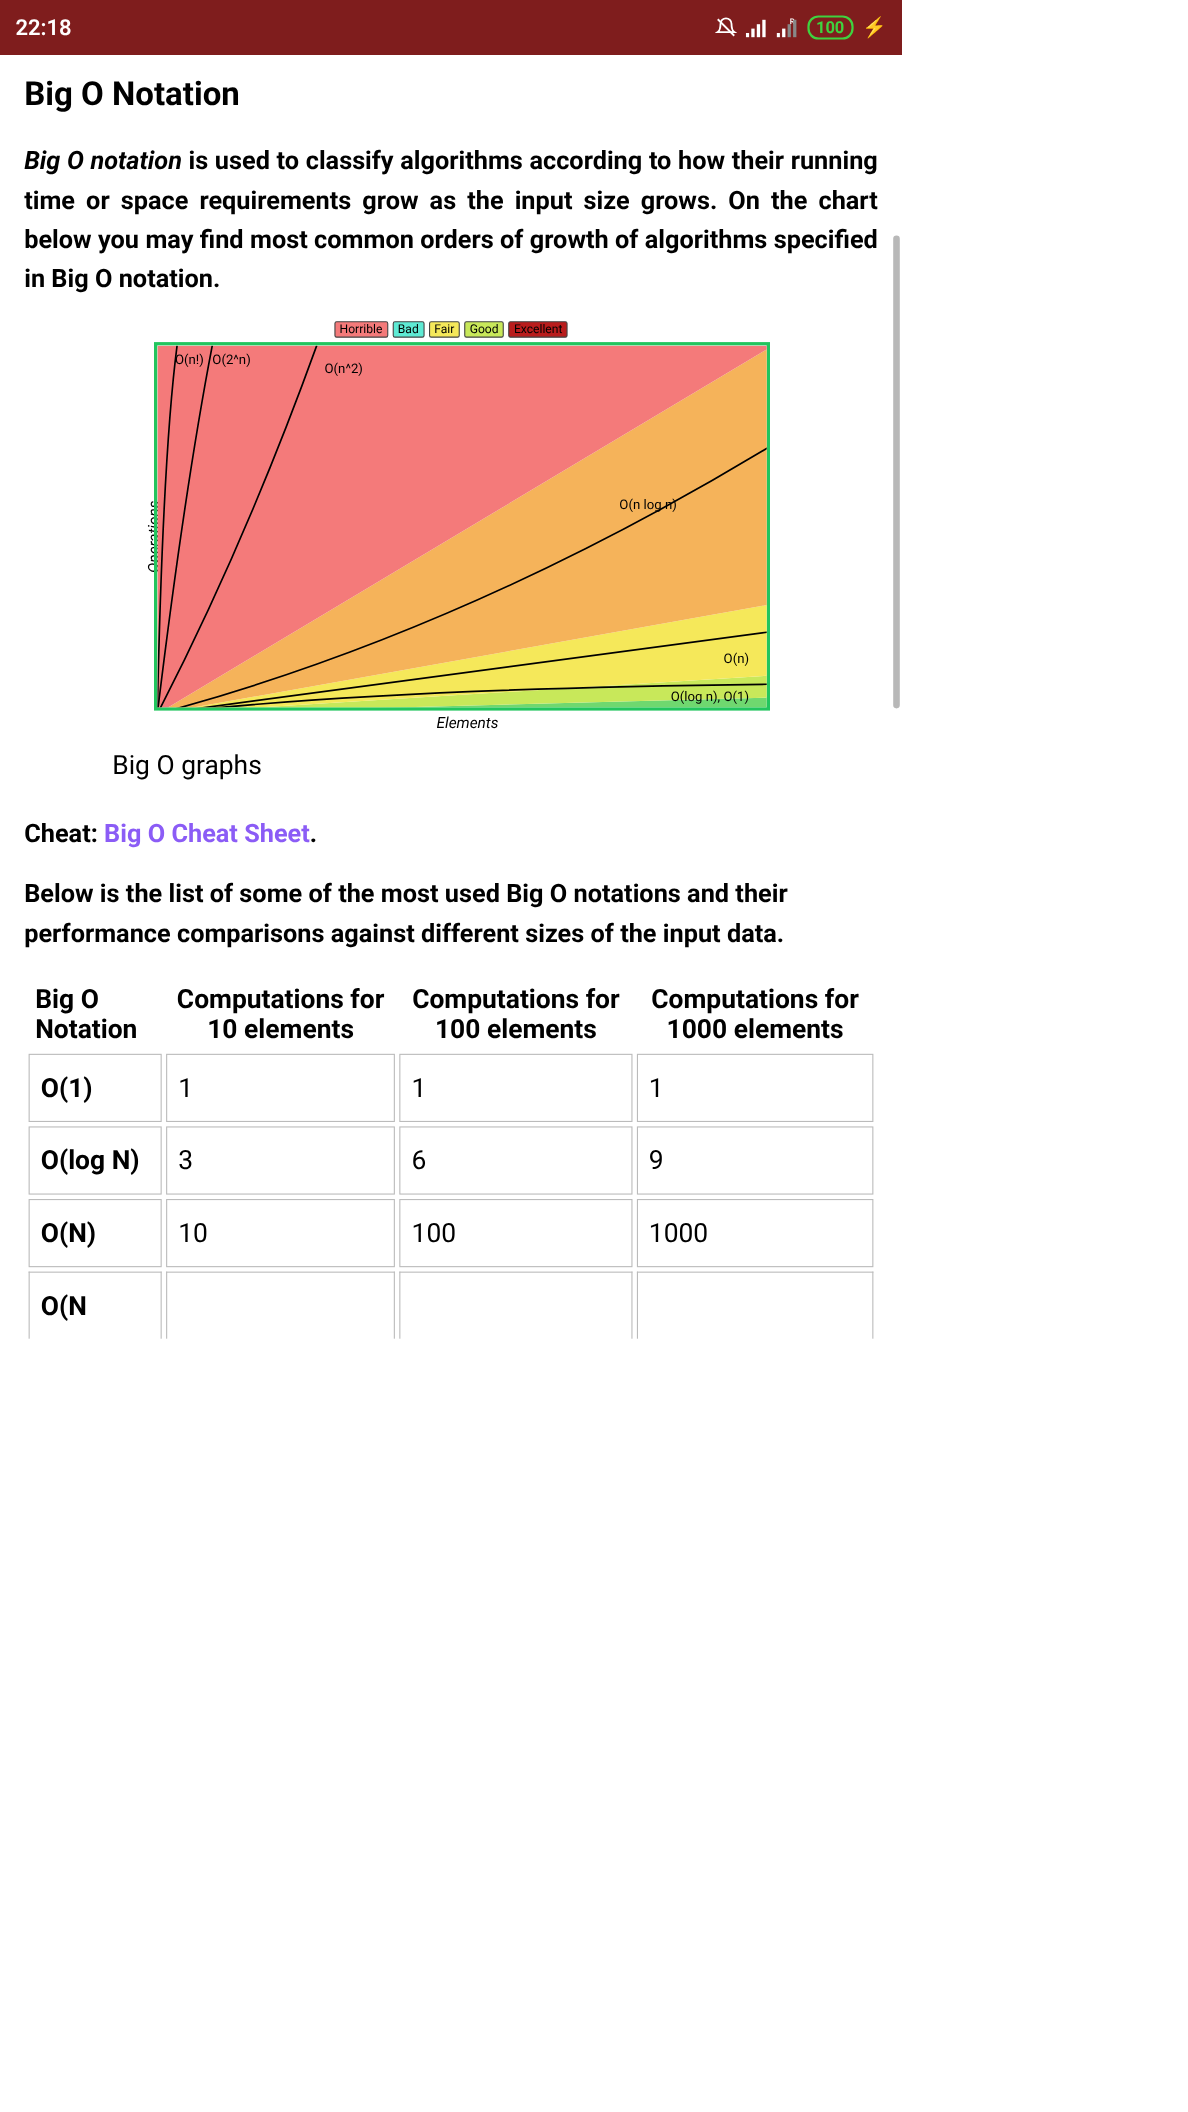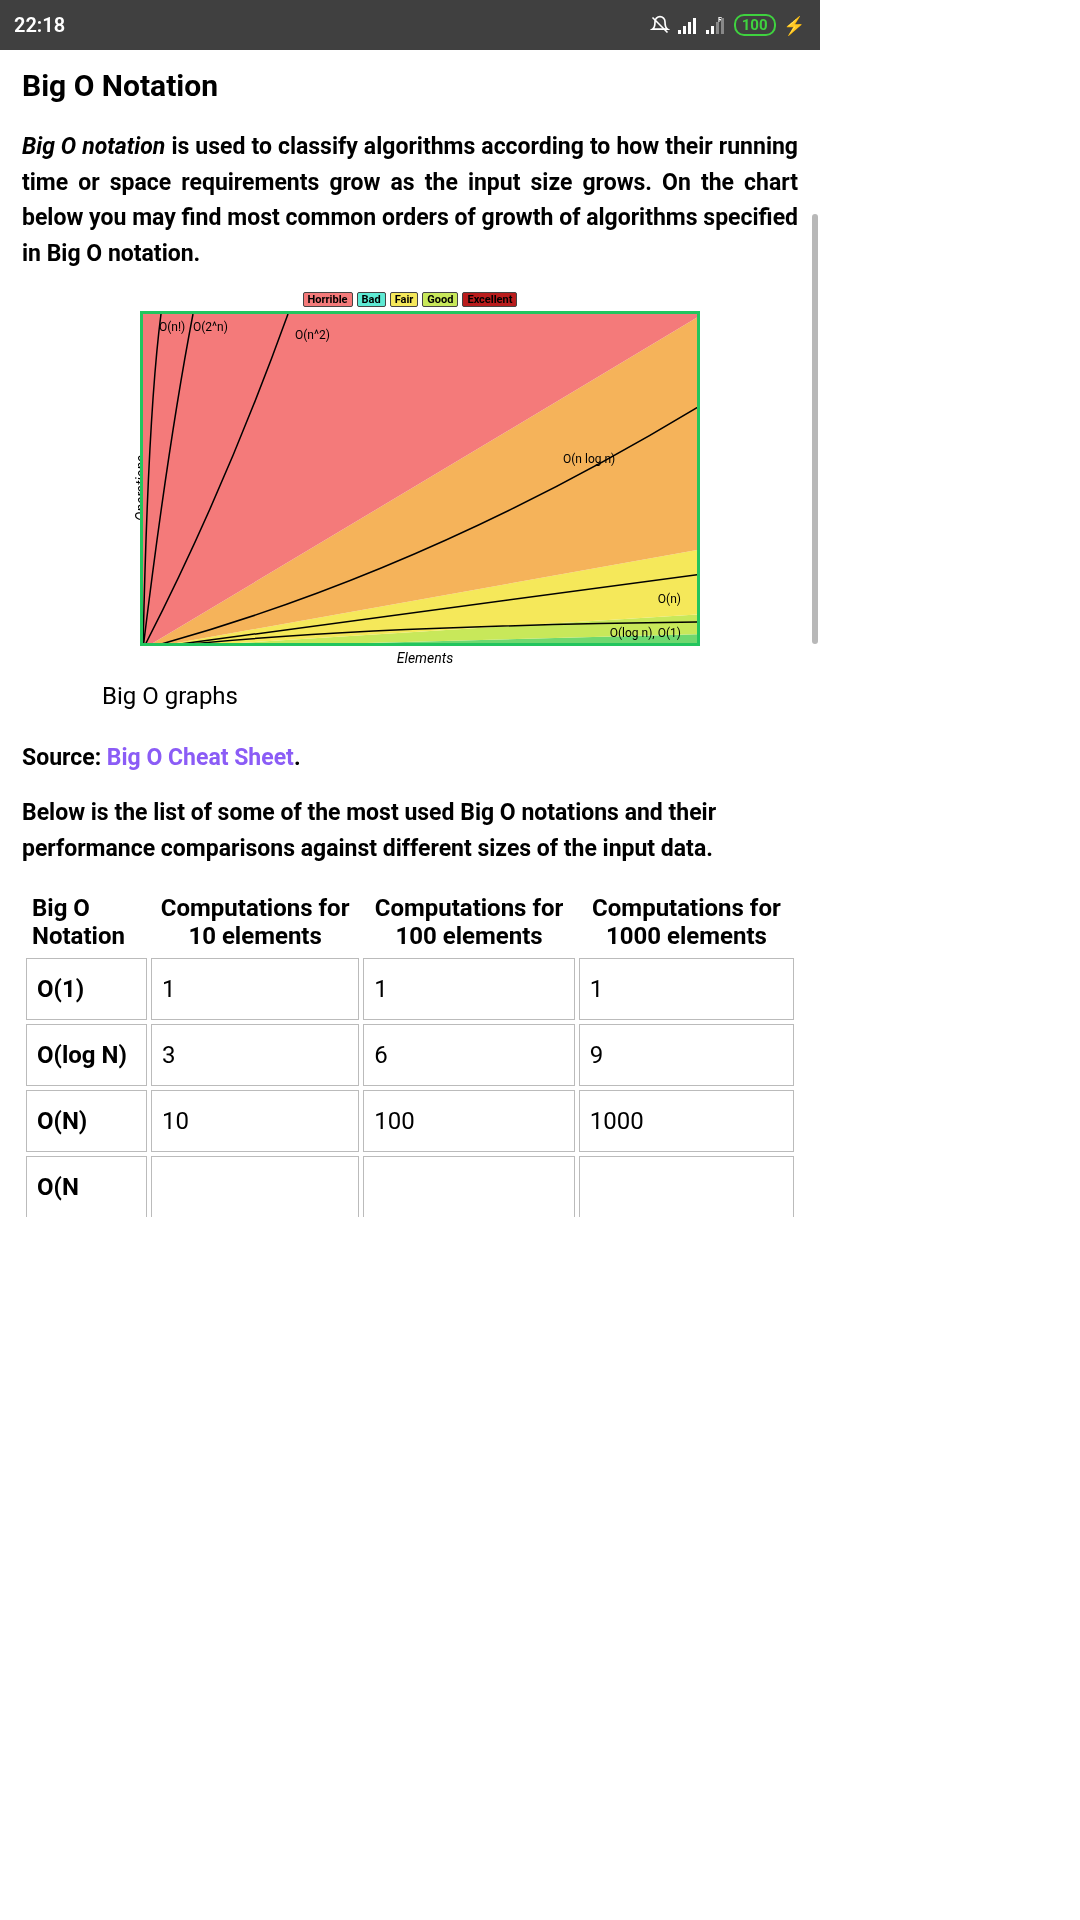--- a/index.html
+++ b/index.html
@@ -1,35 +1,35 @@
 <!DOCTYPE html>
 <html><head>
 <meta charset="utf-8">
 <style>
   * { box-sizing: border-box; margin: 0; padding: 0; }
   html, body { width: 820px; font-family: -apple-system, BlinkMacSystemFont, "Segoe UI", Roboto, Arial, sans-serif; background: #fff; color: #000; }
   .status-bar {
-    background: #404040; color: #fff; height: 50px; display: flex;
+    background: #7f1d1d; color: #fff; height: 50px; display: flex;
     align-items: center; justify-content: space-between; padding: 0 14px;
     font-size: 20px; font-weight: 600;
   }
   .status-right { display: flex; align-items: center; gap: 8px; }
   .status-right svg { display: block; }
   .battery-pill {
     border: 2px solid #3fd23f; color: #3fd23f; border-radius: 10px;
     padding: 0 6px; font-size: 15px; font-weight: 700; line-height: 18px;
   }
   .content { padding: 18px 22px 0 22px; position: relative; }
   h1 { font-size: 30px; font-weight: 700; margin-bottom: 26px; }
   p.body { font-size: 23px; line-height: 1.55; text-align: justify; margin-bottom: 20px; font-weight: bold; }
   .italic-lead { font-style: italic; }
   a.link { color: #8b5cf6; text-decoration: none; }
   .chart-wrap { margin: 0 auto 6px auto; width: 600px; position: relative; }
   .legend-row { display: flex; justify-content: center; gap: 4px; margin-bottom: 4px; font-size: 11px; }
-  .legend-box { border: 1px solid #444; padding: 0 4px; border-radius: 2px; font-weight: bold; }
+  .legend-box { border: 1px solid #444; padding: 0 4px; border-radius: 2px; }
   .lg-h { background:#f47a7a; } .lg-b { background:#5eead4;text-align:center; } .lg-f { background:#f5e85a; }
   .lg-g { background:#c8e85a; } .lg-e { background:#b91c1c; }
   .plot-area { position: relative; width: 560px; height: 335px; margin-left: 30px; border: 3px solid #22c55e; overflow: hidden; }
   .axis-y-label { position: absolute; left: -2px; top: 50%; transform: translateY(-50%) rotate(-90deg); font-style: italic; font-size: 14px; }
   .axis-x-label { text-align: center; font-style: italic; font-size: 14px; margin-top: 4px; margin-left: 30px; }
   .chart-caption { font-size: 24px; margin: 16px 0 30px 80px; }
   .curve-label { position: absolute; font-size: 12px; }
   table.cmp { width: 100%; border-collapse: separate; border-spacing: 4px; font-size: 24px; }
   table.cmp th { font-weight: 700; text-align: center; padding: 4px 6px; }
   table.cmp th:first-child { text-align: left; }
@@ -112,21 +112,21 @@
         <span class="curve-label" style="right:16px;top:278px;">O(n)</span>
         <span class="curve-label" style="right:16px;top:312px;">O(log n), O(1)</span>
       </div>
       <div class="axis-x-label">Elements</div>
     </div>
   </div>
 
   <div class="chart-caption">Big O graphs</div>
 
   <p class="body" style="text-align:left;">
-    <span>Source: </span><a class="link" href="#">Big O Cheat Sheet</a><span>.</span>
+    <span>Cheat: </span><a class="link" href="#">Big O Cheat Sheet</a><span>.</span>
   </p>
 
   <p class="body" style="text-align:left;margin-top:16px;">Below is the list of some of the most used Big O notations and their performance comparisons against different sizes of the input data.</p>
 
   <table class="cmp">
     <thead>
       <tr>
         <th>Big O Notation</th>
         <th>Computations for 10 elements</th>
         <th>Computations for 100 elements</th>

